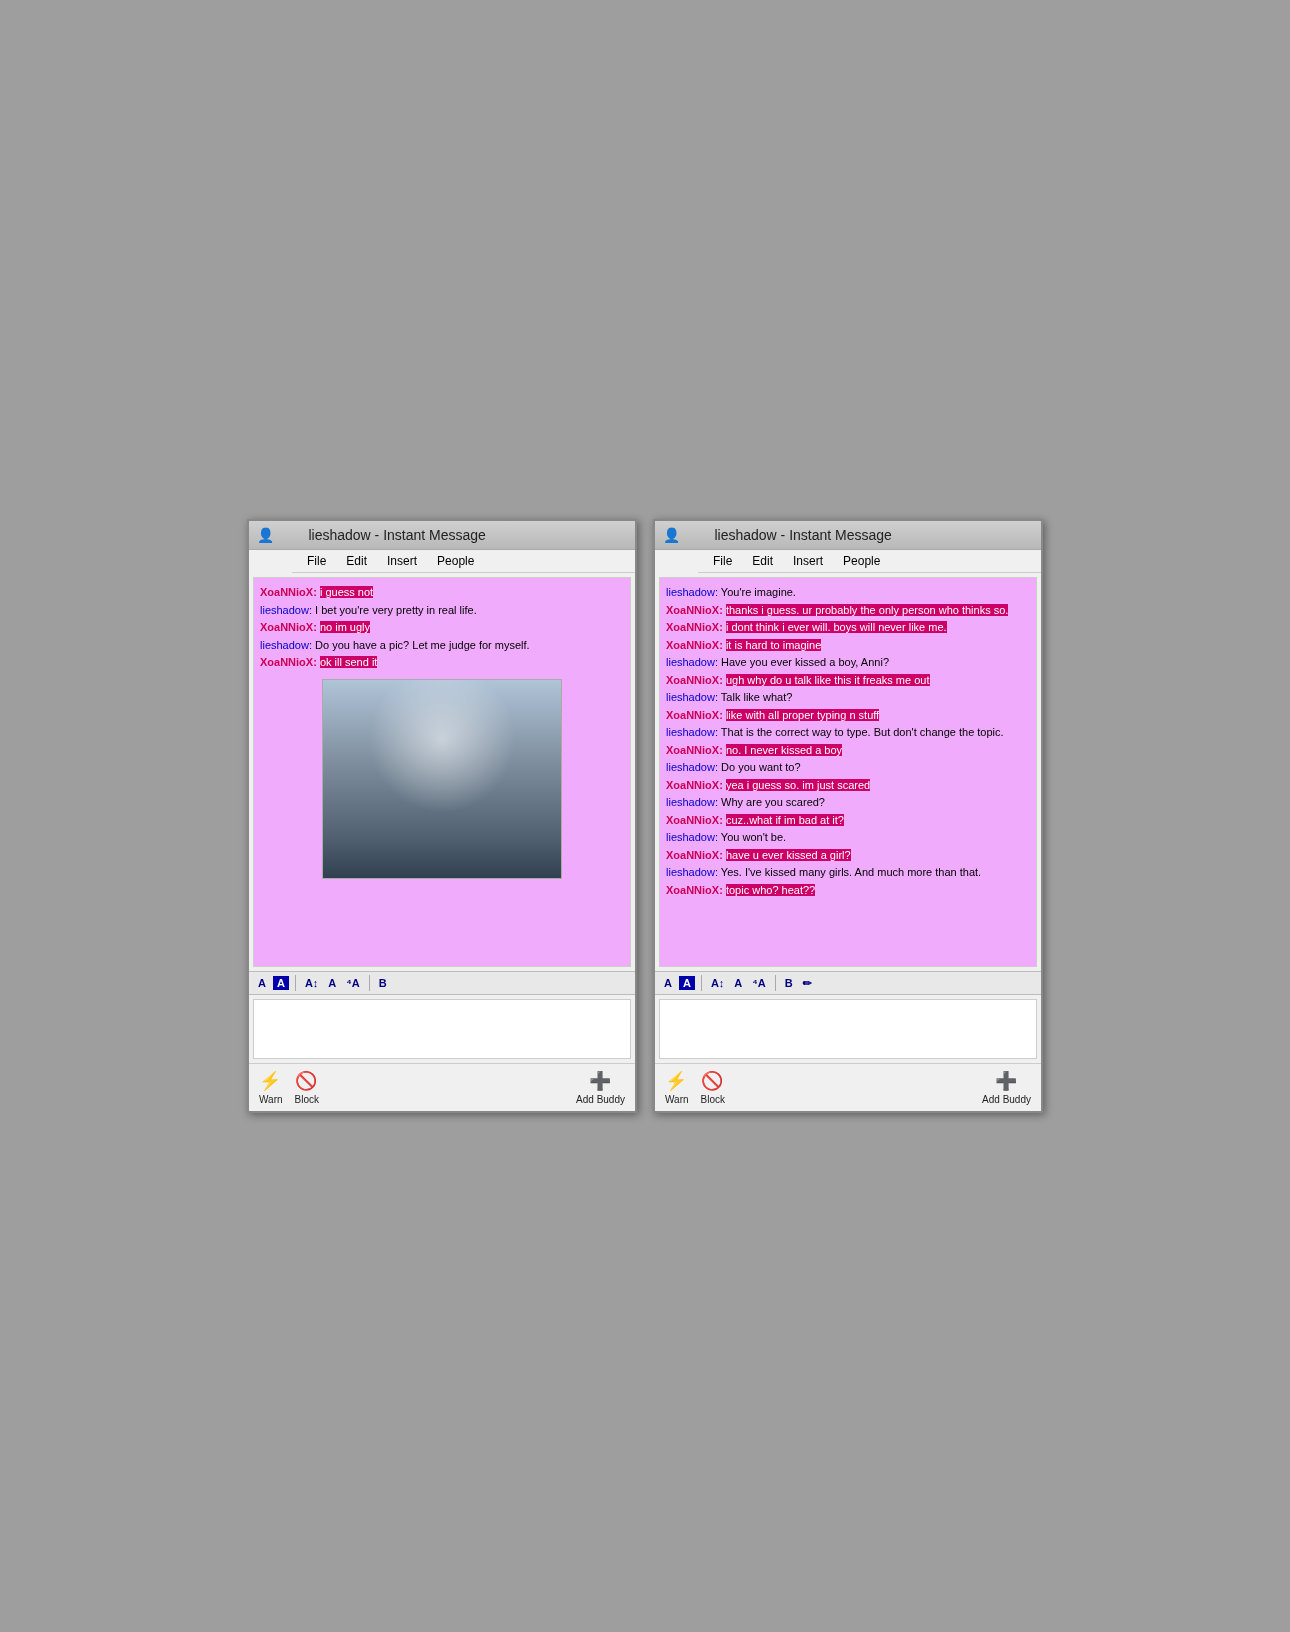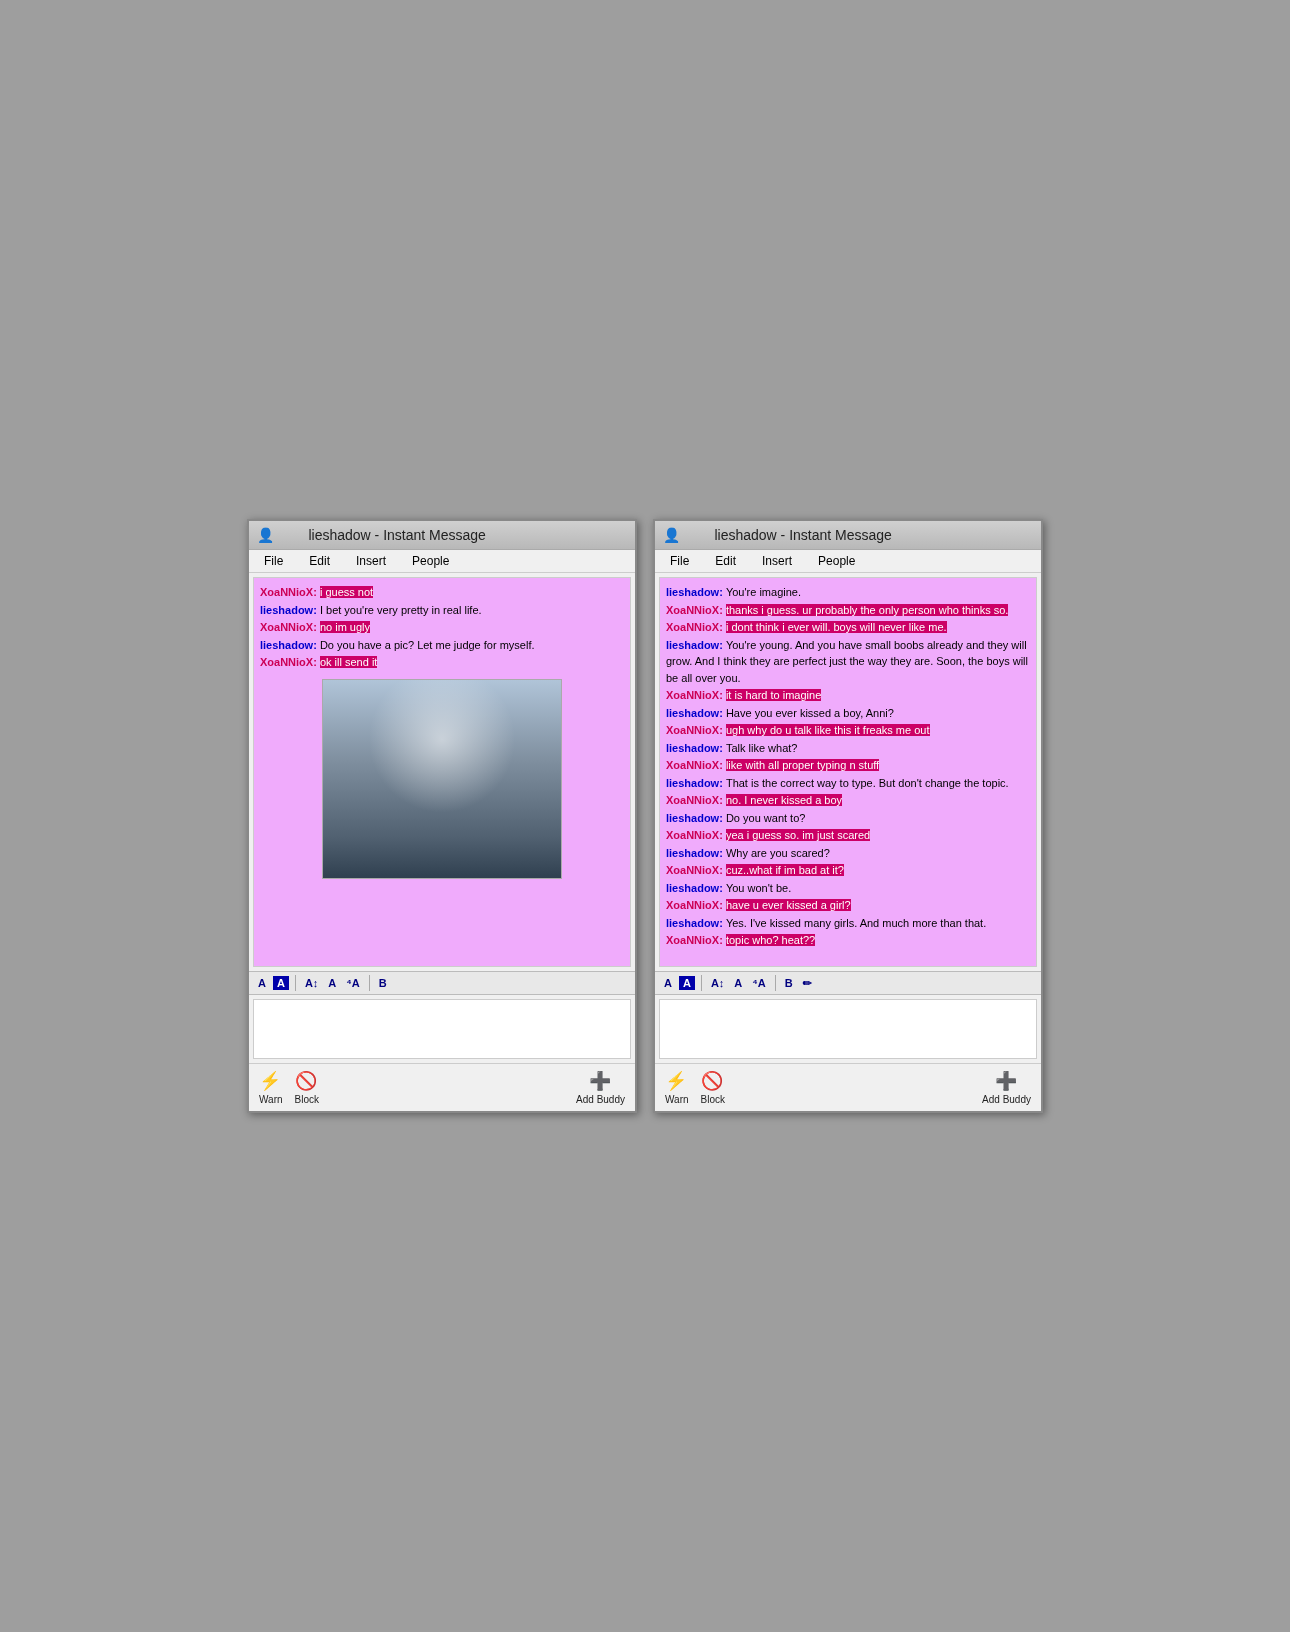--- a/index.html
+++ b/index.html
@@ -47,22 +47,23 @@
     .title-bar-text {
       font-size: 14px;
       color: #222;
       font-weight: normal;
       margin-left: 28px;
     }
     .menu-bar {
       background: #f0f0f0;
       padding: 3px 12px;
       display: flex;
-      gap: 20px;
+      gap: 14px;
       border-bottom: 1px solid #ccc;
+      margin-left: 43px;
     }
     .menu-item {
       font-size: 12px;
       color: #000;
       cursor: pointer;
       padding: 1px 3px;
     }
     .chat-area {
       background: #f0abfc;
       margin: 4px;
@@ -74,21 +75,21 @@
       border: 1px solid #ccc;
     }
     .chat-area-left {
       min-height: 390px;
     }
     .chat-line {
       margin-bottom: 1px;
     }
     .username-blue {
       color: #0000cc;
-      font-weight: bold;
+      font-weight: normal;
     }
     .username-red {
       color: #cc0055;
       font-weight: bold;
     }
     .msg-text {
       color: #000;
     }
     .highlight-pink {
       background-color: #cc0066;
@@ -255,23 +256,20 @@
       </div>
       <div class="chat-area" style="min-height: 390px;">
         <div class="chat-line">
           <span class="username-blue">lieshadow: </span><span class="msg-text">You're imagine.</span>
         </div>
         <div class="chat-line">
           <span class="username-red">XoaNNioX: </span><span class="highlight-pink">thanks i guess. ur probably the only person who thinks so.</span>
         </div>
         <div class="chat-line">
           <span class="username-red">XoaNNioX: </span><span class="highlight-pink">i dont think i ever will. boys will never like me.</span>
-        </div>
-        <div class="chat-line">
-          <span class="username-blue">lieshadow: </span><span class="msg-text">You're young. And you have small boobs already and they will grow. And I think they are perfect just the way they are. Soon, the boys will be all over you.</span>
         </div>
         <div class="chat-line">
           <span class="username-red">XoaNNioX: </span><span class="highlight-pink">it is hard to imagine</span>
         </div>
         <div class="chat-line">
           <span class="username-blue">lieshadow: </span><span class="msg-text">Have you ever kissed a boy, Anni?</span>
         </div>
         <div class="chat-line">
           <span class="username-red">XoaNNioX: </span><span class="highlight-pink">ugh why do u talk like this it freaks me out</span>
         </div>

